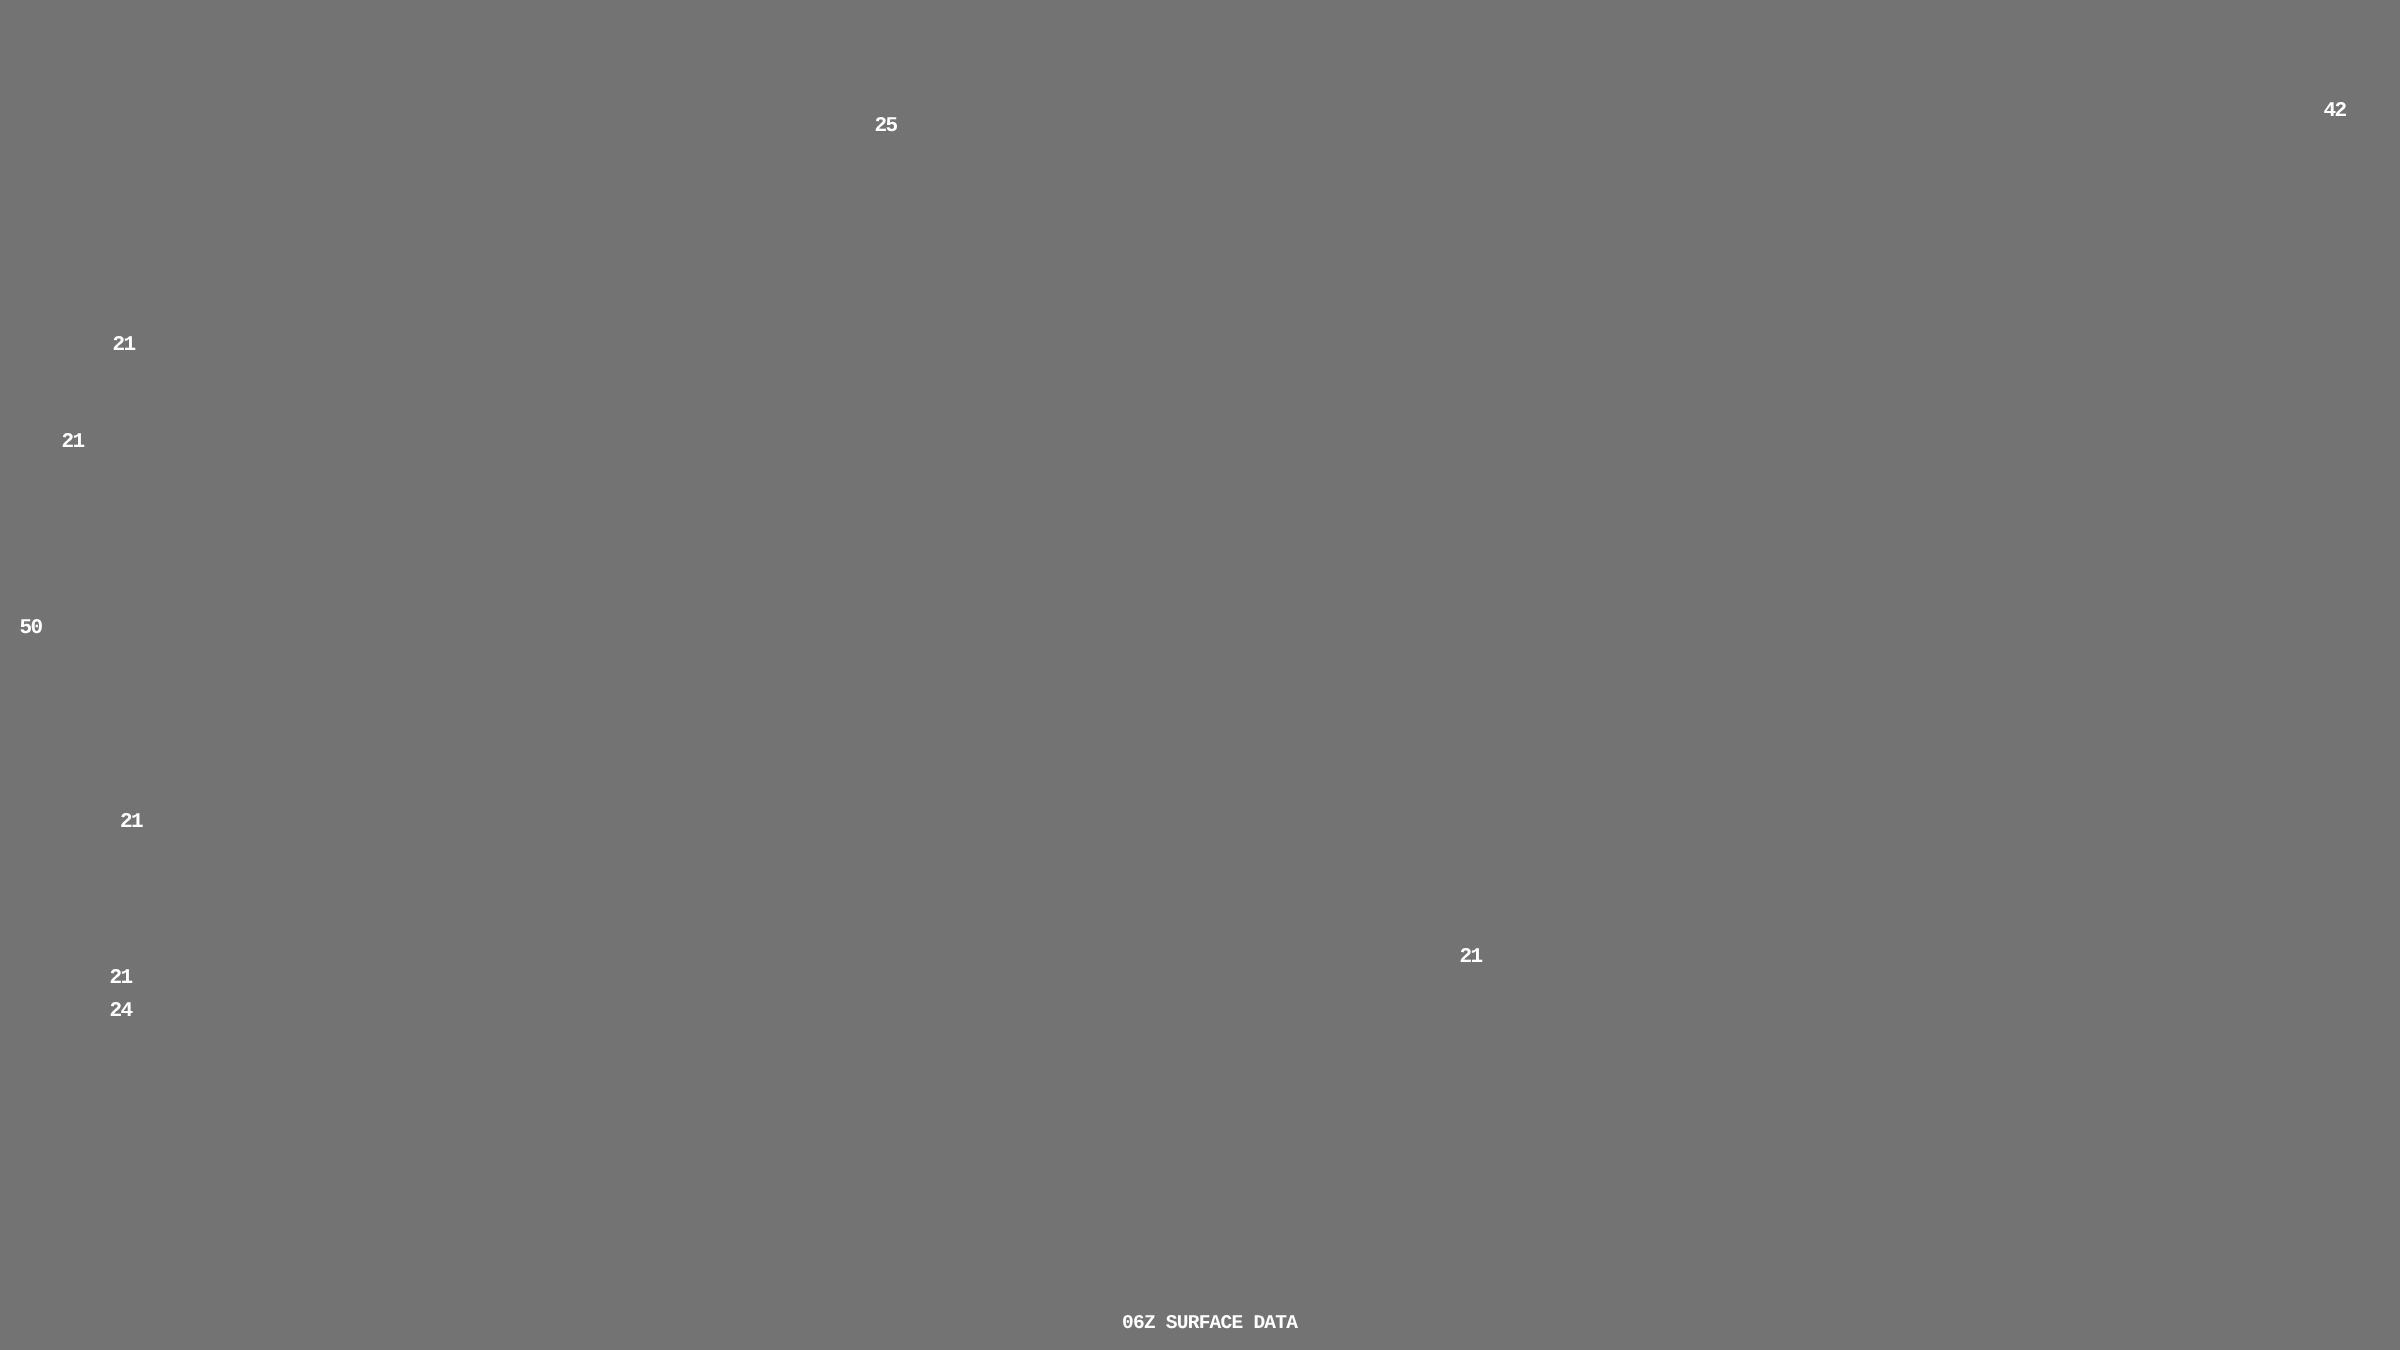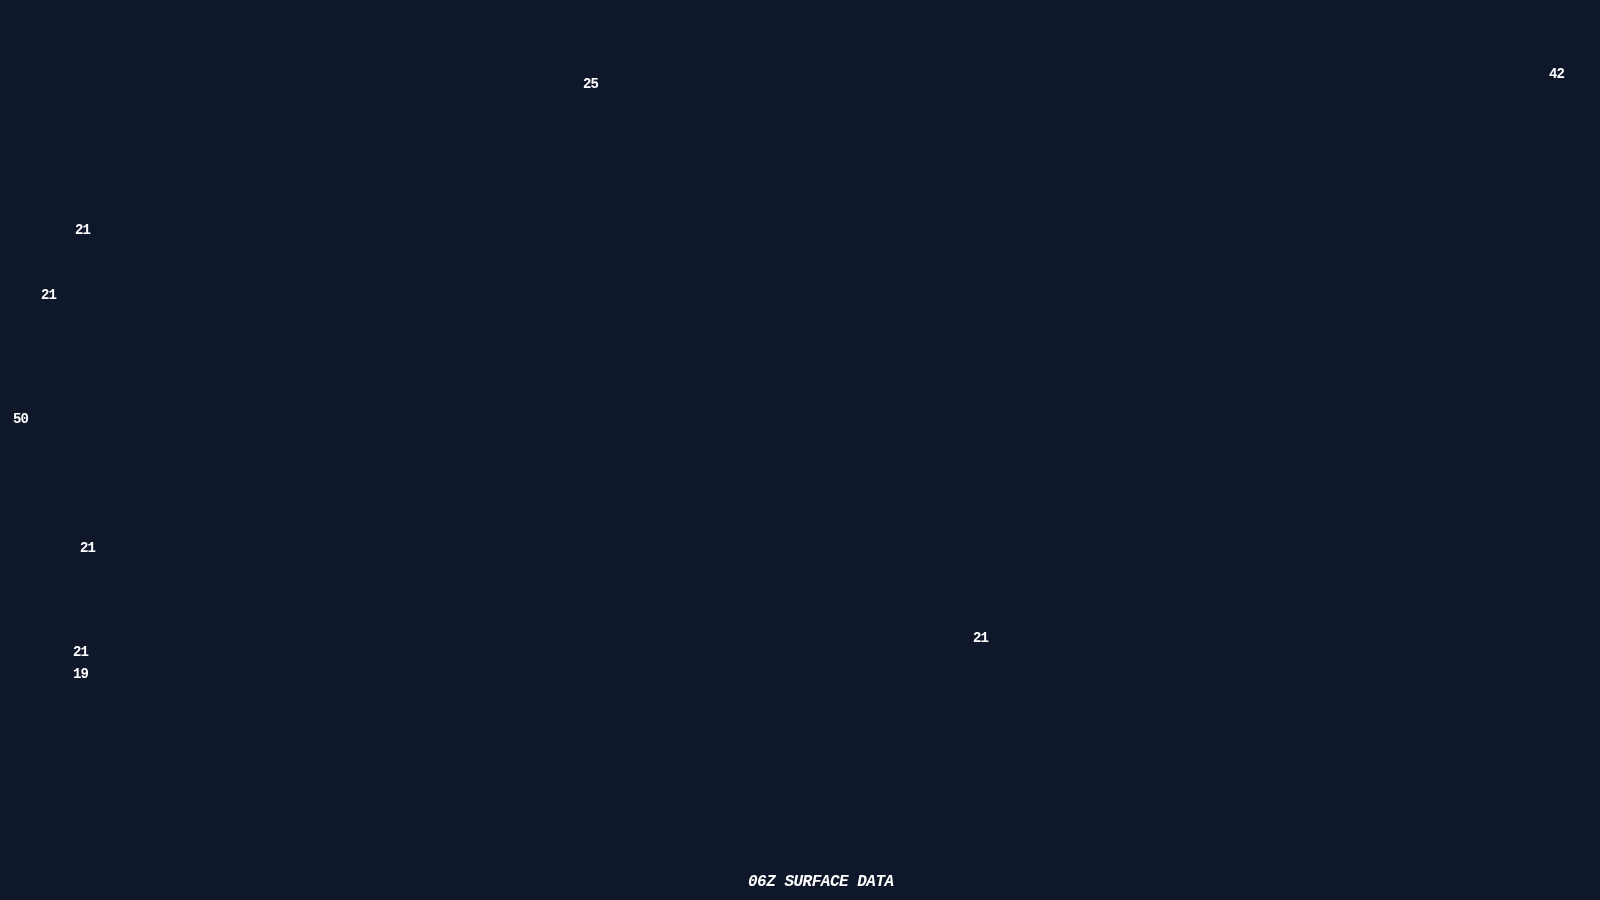--- a/index.html
+++ b/index.html
@@ -4,53 +4,52 @@
 <style>
   html, body {
     margin: 0;
     padding: 0;
     background: #000000;
   }
   #viewport {
     position: relative;
     width: 1600px;
     height: 900px;
-    background: #0f172a;
+    background: #737373;
     overflow: hidden;
     font-family: "Liberation Mono", "DejaVu Sans Mono", monospace;
   }
   .station-value {
     position: absolute;
     color: #ffffff;
     font-size: 14px;
     font-weight: bold;
     line-height: 14px;
     letter-spacing: -1px;
     white-space: pre;
   }
   .map-caption {
     position: absolute;
     color: #ffffff;
-    font-size: 16px;
+    font-size: 13px;
     font-weight: bold;
     line-height: 14px;
     letter-spacing: -0.5px;
     white-space: pre;
-    font-style: italic;
   }
 </style>
 </head>
 <body>
 
 <div id="viewport">
   <div id="stations-layer">
       <div class="station-value" style="left: 583px; top: 77px;">25</div>
       <div class="station-value" style="left: 1549px; top: 67px;">42</div>
       <div class="station-value" style="left: 75px; top: 223px;">21</div>
       <div class="station-value" style="left: 41px; top: 288px;">21</div>
       <div class="station-value" style="left: 13px; top: 412px;">50</div>
       <div class="station-value" style="left: 80px; top: 541px;">21</div>
       <div class="station-value" style="left: 73px; top: 645px;">21</div>
-      <div class="station-value" style="left: 73px; top: 667px;">19</div>
+      <div class="station-value" style="left: 73px; top: 667px;">24</div>
       <div class="station-value" style="left: 973px; top: 631px;">21</div>
     </div>
   <div class="map-caption" id="map-caption" style="left: 748px; top: 875px;">06Z SURFACE DATA</div>
 </div>
 
 </body></html>

